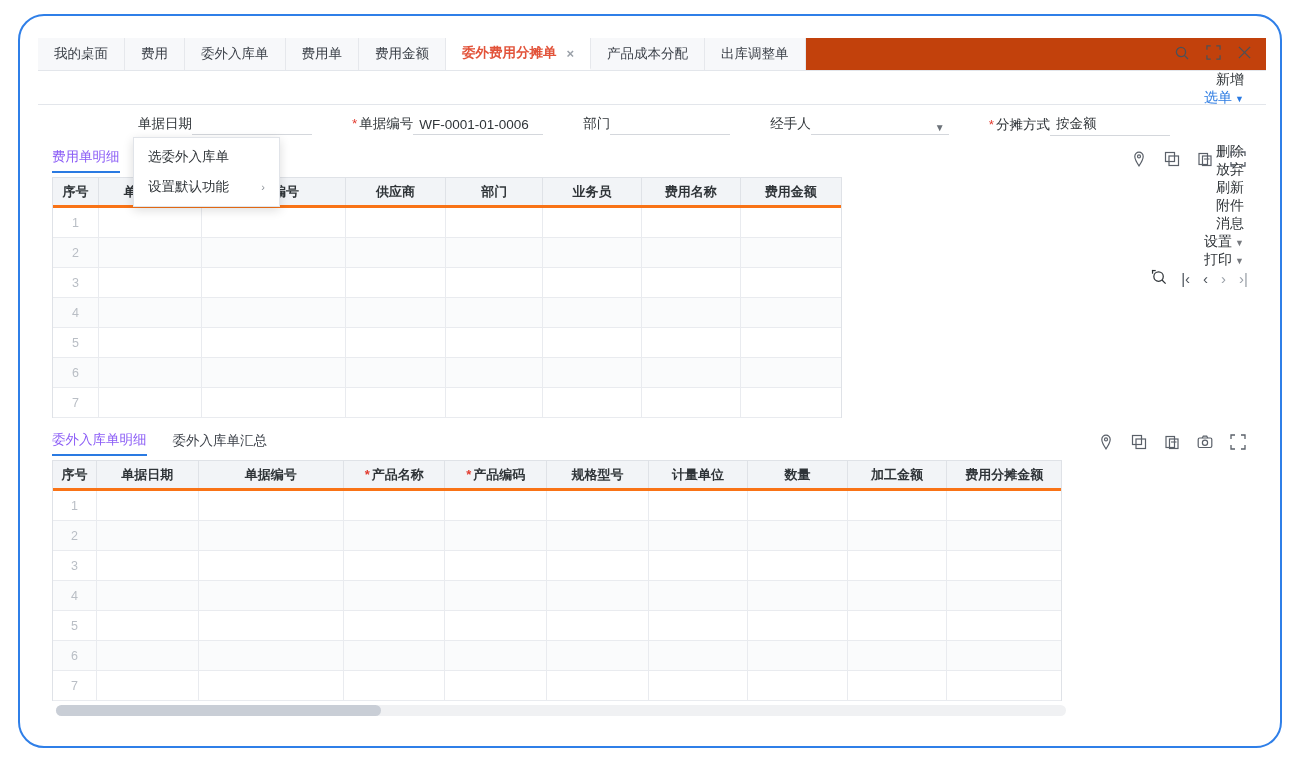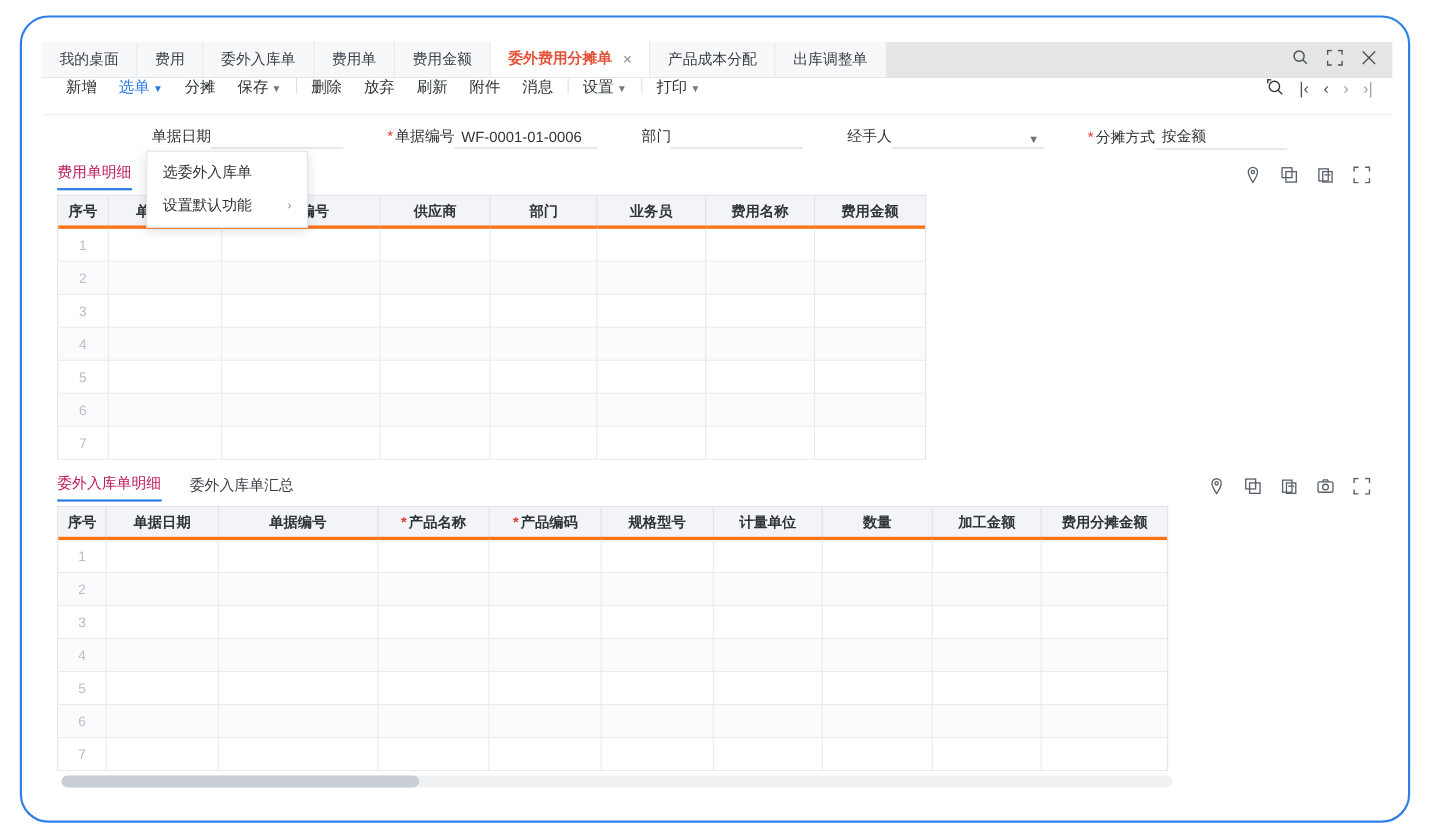--- a/index.html
+++ b/index.html
@@ -35,21 +35,21 @@
     width: 1228px;
     height: 690px;
     background: #ffffff;
     overflow: hidden;
   }
 
   
   .tabbar {
     position: relative;
     height: 32px;
-    background: #e5e5e5;
+    background: #c2410c;
     border-bottom: 1px solid #e3e6eb;
     display: flex;
     align-items: stretch;
   }
   .tab {
     display: flex;
     align-items: center;
     padding: 0 16px;
     font-size: 13.5px;
     color: #3a3f47;
@@ -82,24 +82,25 @@
     line-height: 1;
   }
 
   
   .toolbar {
     position: relative;
     height: 33px;
     background: #ffffff;
     border-bottom: 1px solid #e3e6eb;
     display: flex;
-    align-items: flex-start;
+    align-items: flex-end;
     padding: 0 12px;
     font-size: 14px;
     color: #2f3438;
+    flex-direction: column;
   }
   .tb-item {
     padding: 0 10px;
     display: flex;
     align-items: center;
     gap: 3px;
     white-space: nowrap;
     cursor: default;
   }
   .tb-item.accent { color: #2a7ae2; }
@@ -169,21 +170,21 @@
     display: flex;
     align-items: center;
     padding: 0 14px;
     height: 30px;
     font-size: 13.5px;
     color: #3a3f47;
     position: relative;
   }
   .subtab { margin-right: 26px; cursor: default; padding-bottom: 5px; }
   .subtab.active {
-    color: #be185d;
+    color: #8b5cf6;
     border-bottom: 2px solid #2a7ae2;
   }
   .subtabs-right {
     margin-left: auto;
     display: flex;
     align-items: center;
     gap: 17px;
     color: #5a6069;
     padding-right: 6px;
   }

